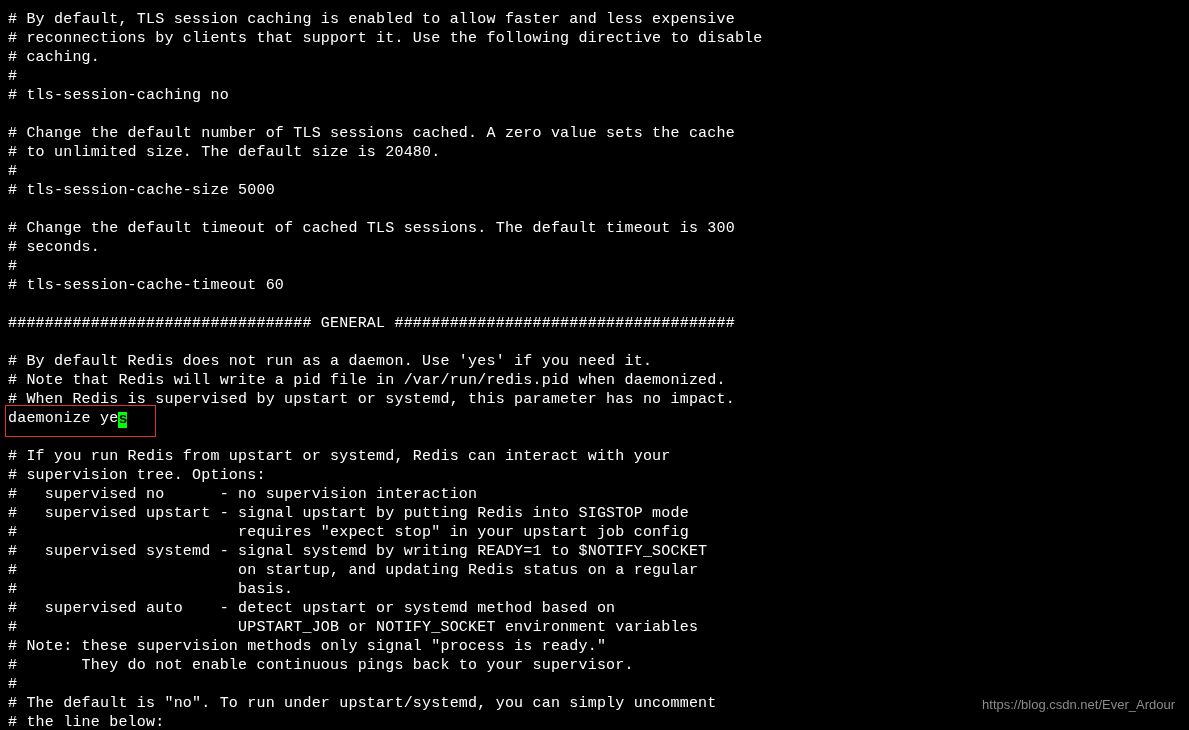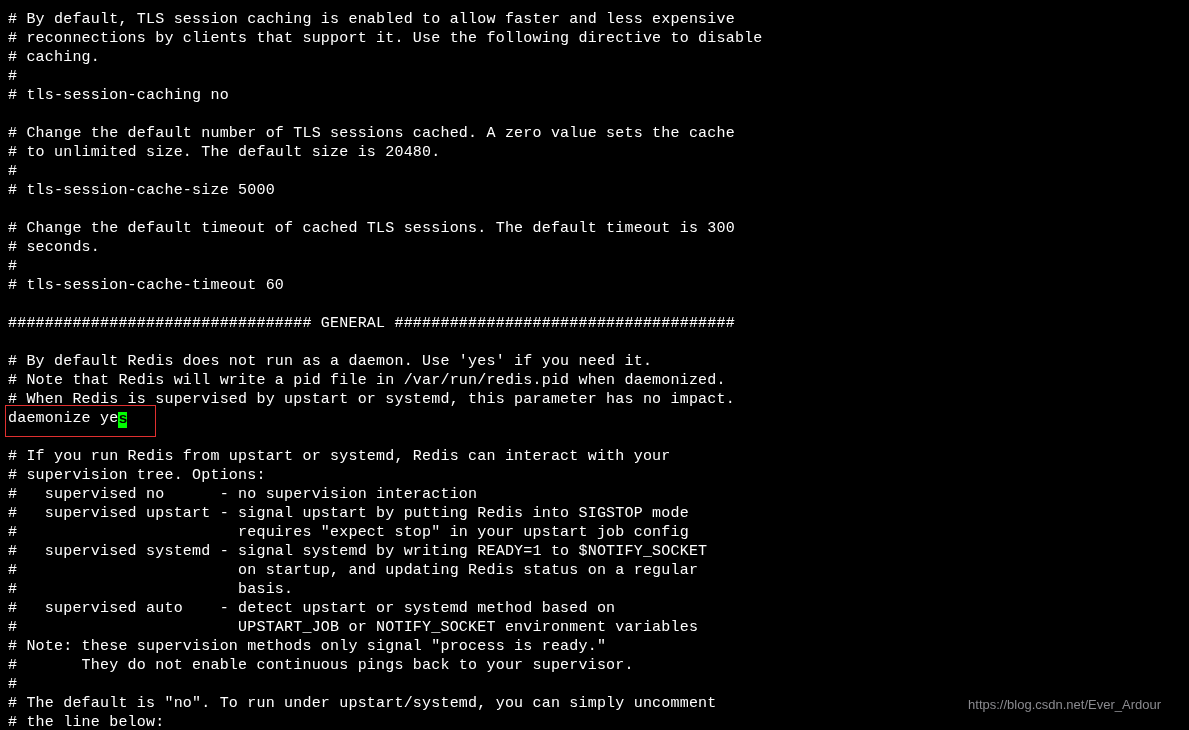--- a/index.html
+++ b/index.html
@@ -35,21 +35,21 @@
     font-weight: bold;
     line-height: 16px;
   }
   .highlight-box {
     position: absolute;
     border: 1.5px solid #e03030;
     pointer-events: none;
   }
   .watermark {
     position: absolute;
-    right: 28px;
+    right: 14px;
     bottom: 16px;
     color: #8a8a8f;
     font-family: Arial, Helvetica, sans-serif;
     font-size: 13px;
     letter-spacing: 0;
     white-space: nowrap;
     margin-left: 11px;
   }
 </style>
 </head>

